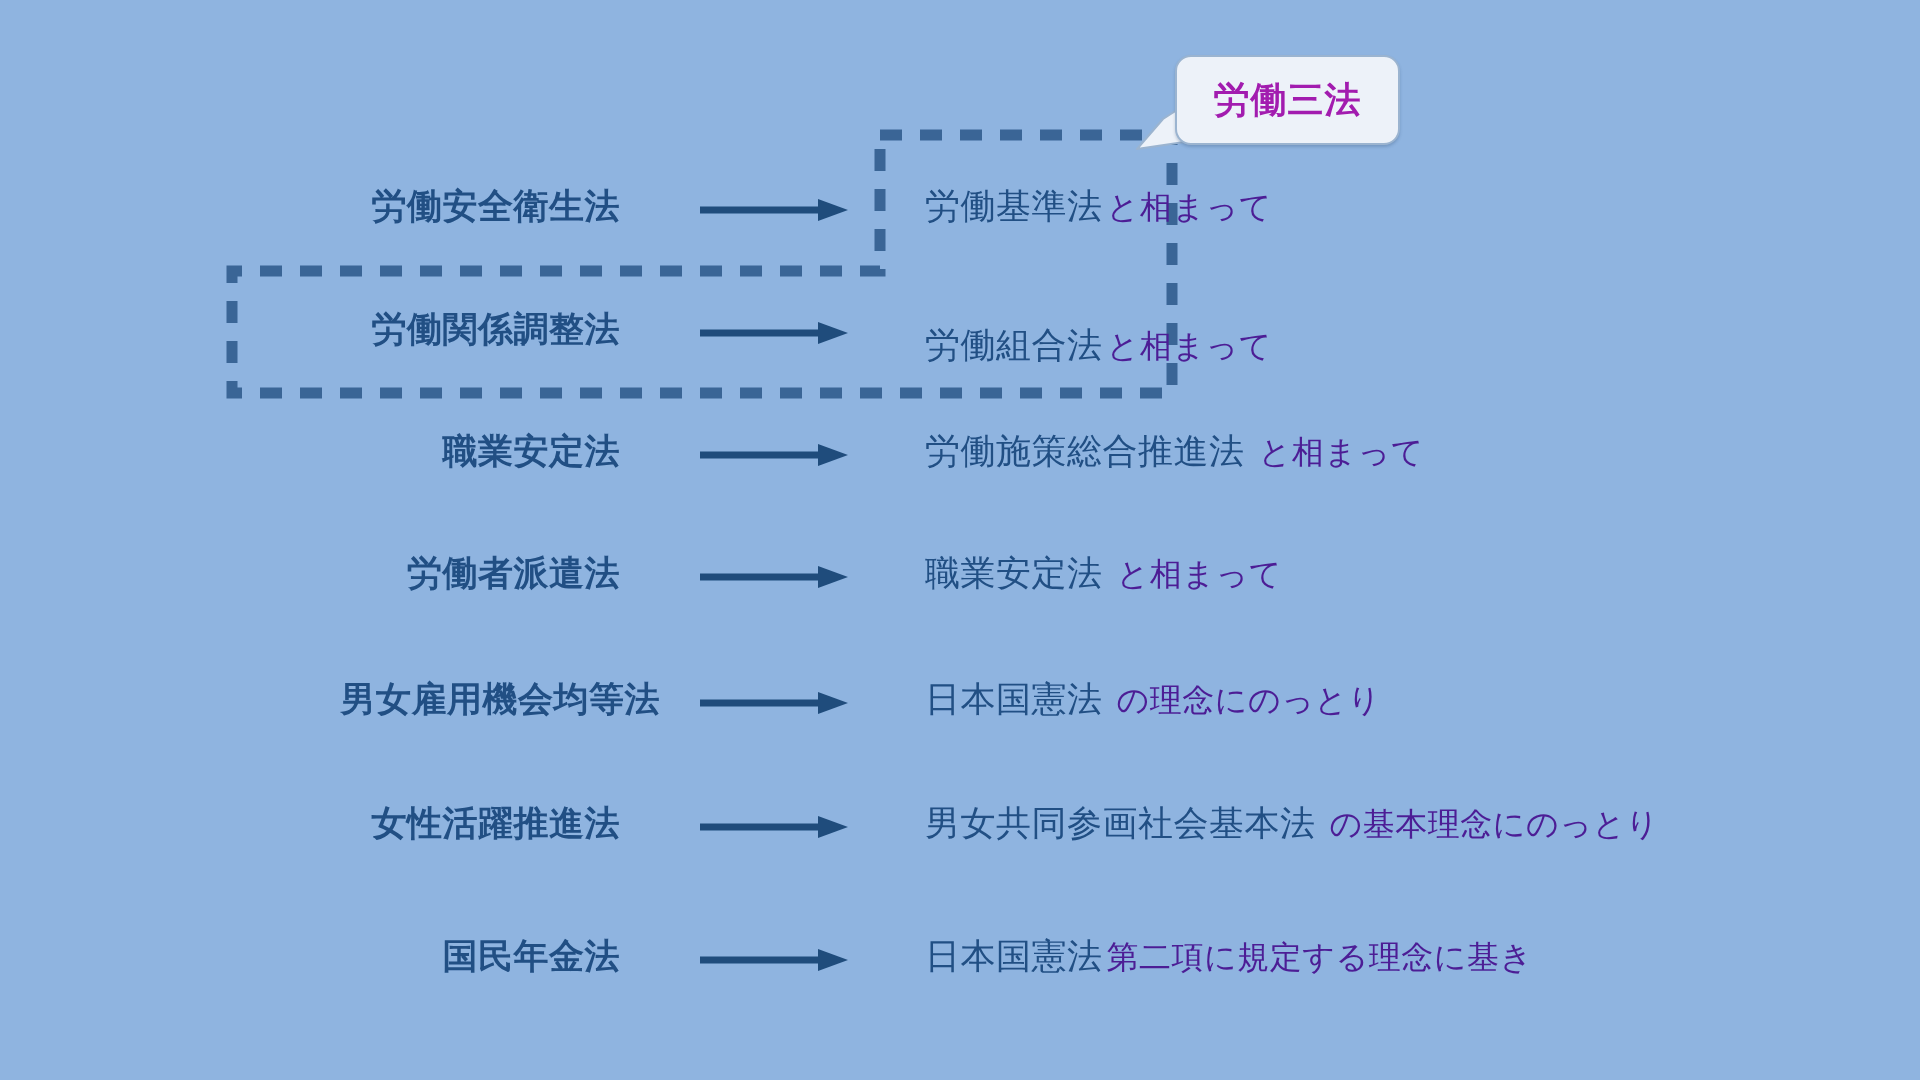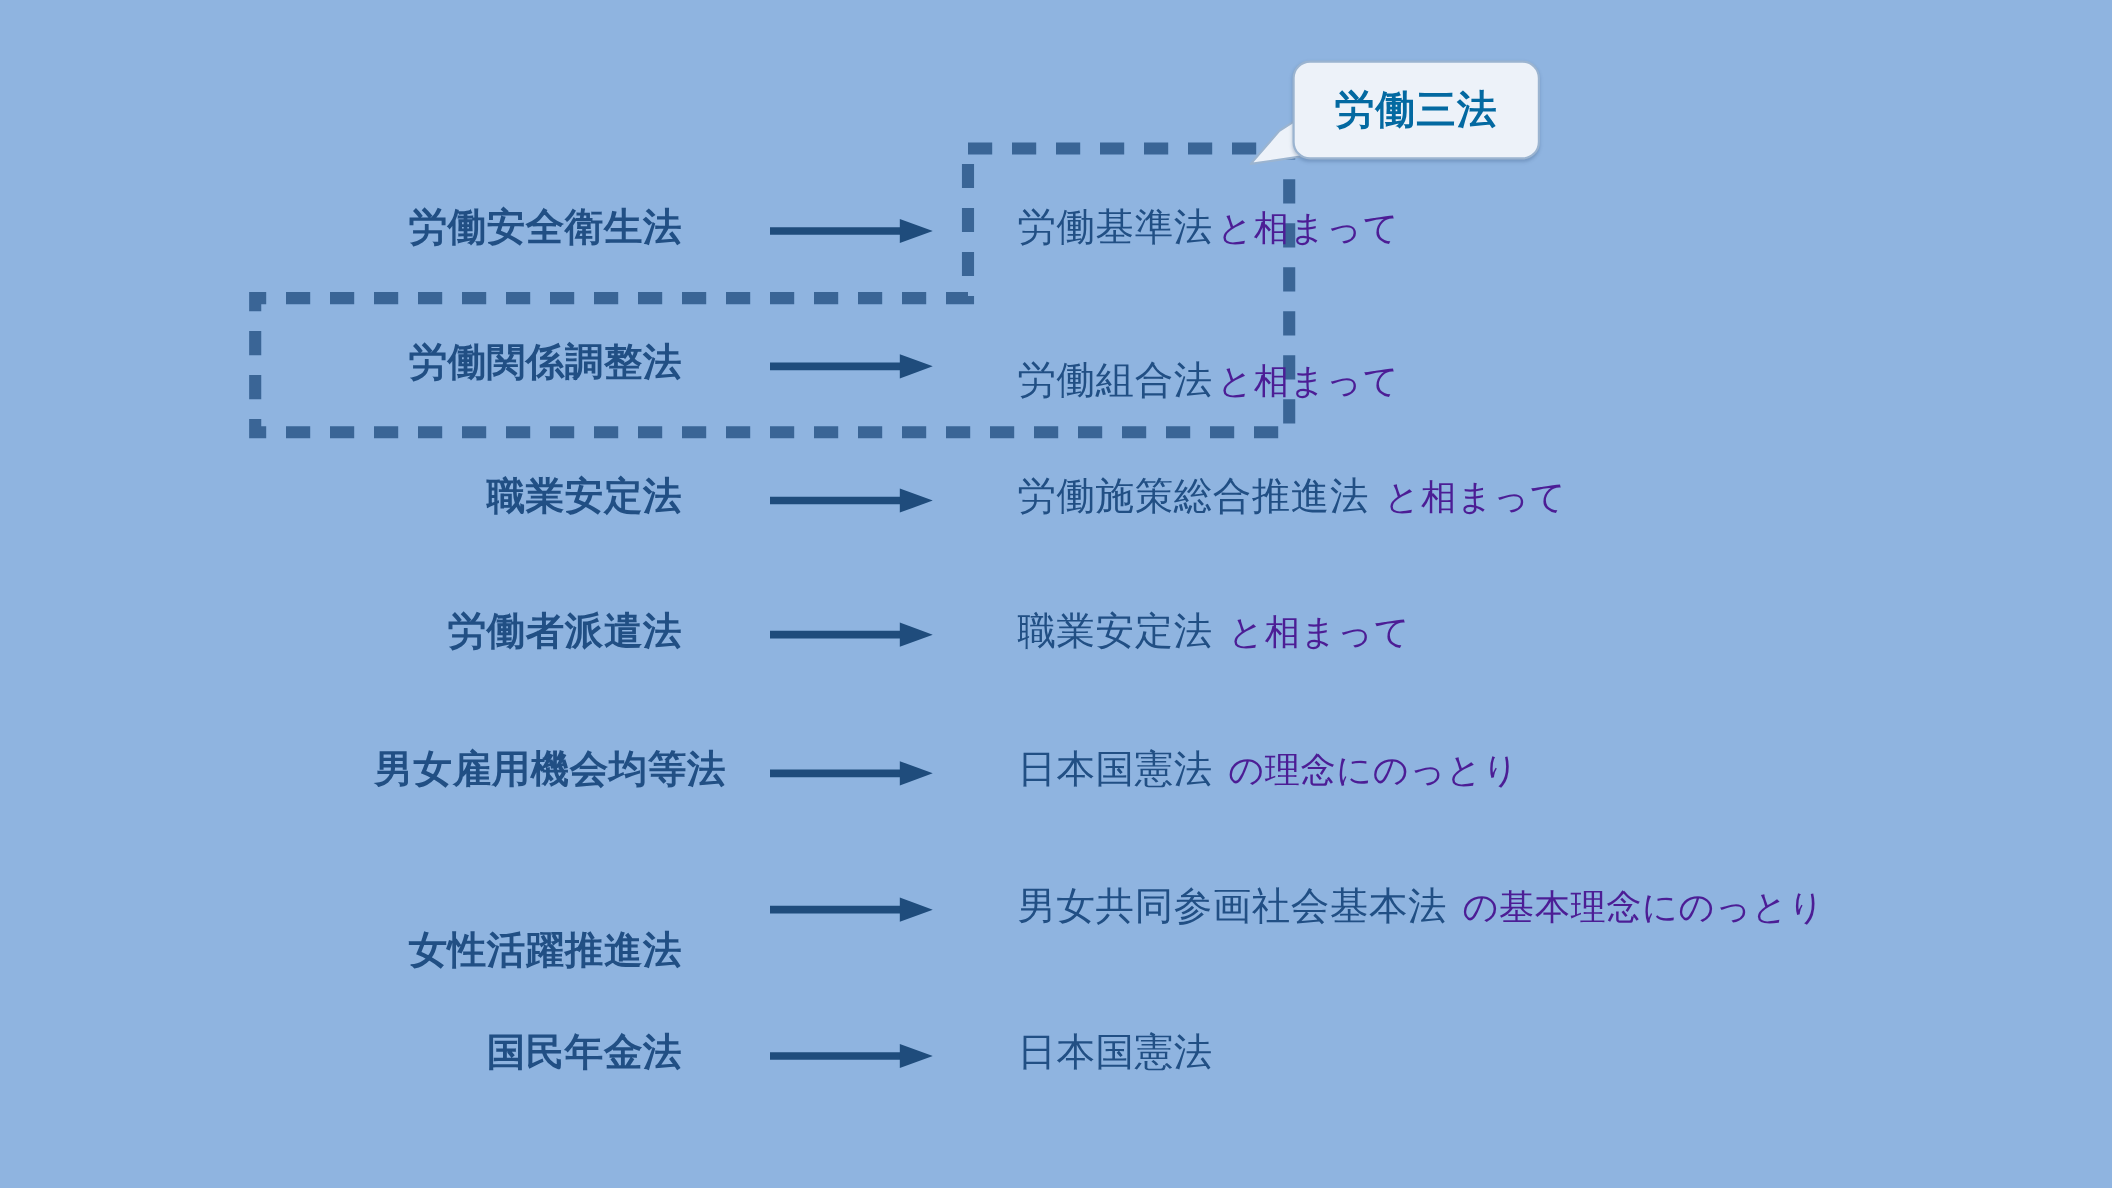--- a/index.html
+++ b/index.html
@@ -94,21 +94,21 @@
     border-radius: 16px;
     box-sizing: border-box;
     box-shadow: 0 2px 3px rgba(40,70,110,0.25);
     display: flex;
     align-items: center;
     justify-content: center;
   }
   #callout-label {
     font-weight: bold;
     font-size: 36px;
-    color: #0369a1;
+    color: #a21caf;
     letter-spacing: 1px;
   }
   #callout-tail {
     position: absolute;
     left: -42px;
     top: 42px;
     width: 60px;
     height: 56px;
   }
 </style>
@@ -185,21 +185,21 @@
         <polygon points="118,2 148,13 118,24" fill="#1F4C7C"></polygon>
       </svg>
     </div>
     <div class="right-group" style="position:absolute; left:925px; top:8px;">
       <span class="right-law">日本国憲法</span>
       <span class="right-suffix gap-wide">の理念にのっとり</span>
     </div>
   </div>
 
   <div class="row" style="left:0px; top:792px; width:1920px;">
-    <div class="left-law" style="position:absolute; left:200px; width:420px; top:8px;margin-top:40px;">女性活躍推進法</div>
+    <div class="left-law" style="position:absolute; left:200px; width:420px; top:8px;">女性活躍推進法</div>
     <div class="arrow-cell" style="position:absolute; left:700px; top:22px;">
       <svg class="arrow" width="148" height="26" viewBox="0 0 148 26" xmlns="http://www.w3.org/2000/svg">
         <line x1="0" y1="13" x2="122" y2="13" stroke="#1F4C7C" stroke-width="7"></line>
         <polygon points="118,2 148,13 118,24" fill="#1F4C7C"></polygon>
       </svg>
     </div>
     <div class="right-group" style="position:absolute; left:925px; top:8px;">
       <span class="right-law">男女共同参画社会基本法</span>
       <span class="right-suffix gap-wide">の基本理念にのっとり</span>
     </div>
@@ -208,20 +208,21 @@
   <div class="row" style="left:0px; top:925px; width:1920px;">
     <div class="left-law" style="position:absolute; left:200px; width:420px; top:8px;">国民年金法</div>
     <div class="arrow-cell" style="position:absolute; left:700px; top:22px;">
       <svg class="arrow" width="148" height="26" viewBox="0 0 148 26" xmlns="http://www.w3.org/2000/svg">
         <line x1="0" y1="13" x2="122" y2="13" stroke="#1F4C7C" stroke-width="7"></line>
         <polygon points="118,2 148,13 118,24" fill="#1F4C7C"></polygon>
       </svg>
     </div>
     <div class="right-group" style="position:absolute; left:925px; top:8px;">
       <span class="right-law">日本国憲法</span>
+      <span class="right-suffix gap-narrow">第二項に規定する理念に基き</span>
     </div>
   </div>
 
   <div id="callout">
     <svg id="callout-tail" viewBox="0 0 60 56" xmlns="http://www.w3.org/2000/svg">
       <path d="M 58,4 L 58,44 L 4,52 L 30,22 Z" fill="#EDF2F9" stroke="#9BB4D0" stroke-width="2" stroke-linejoin="round"></path>
     </svg>
     <div id="callout-box">
       <span id="callout-label">労働三法</span>
     </div>

